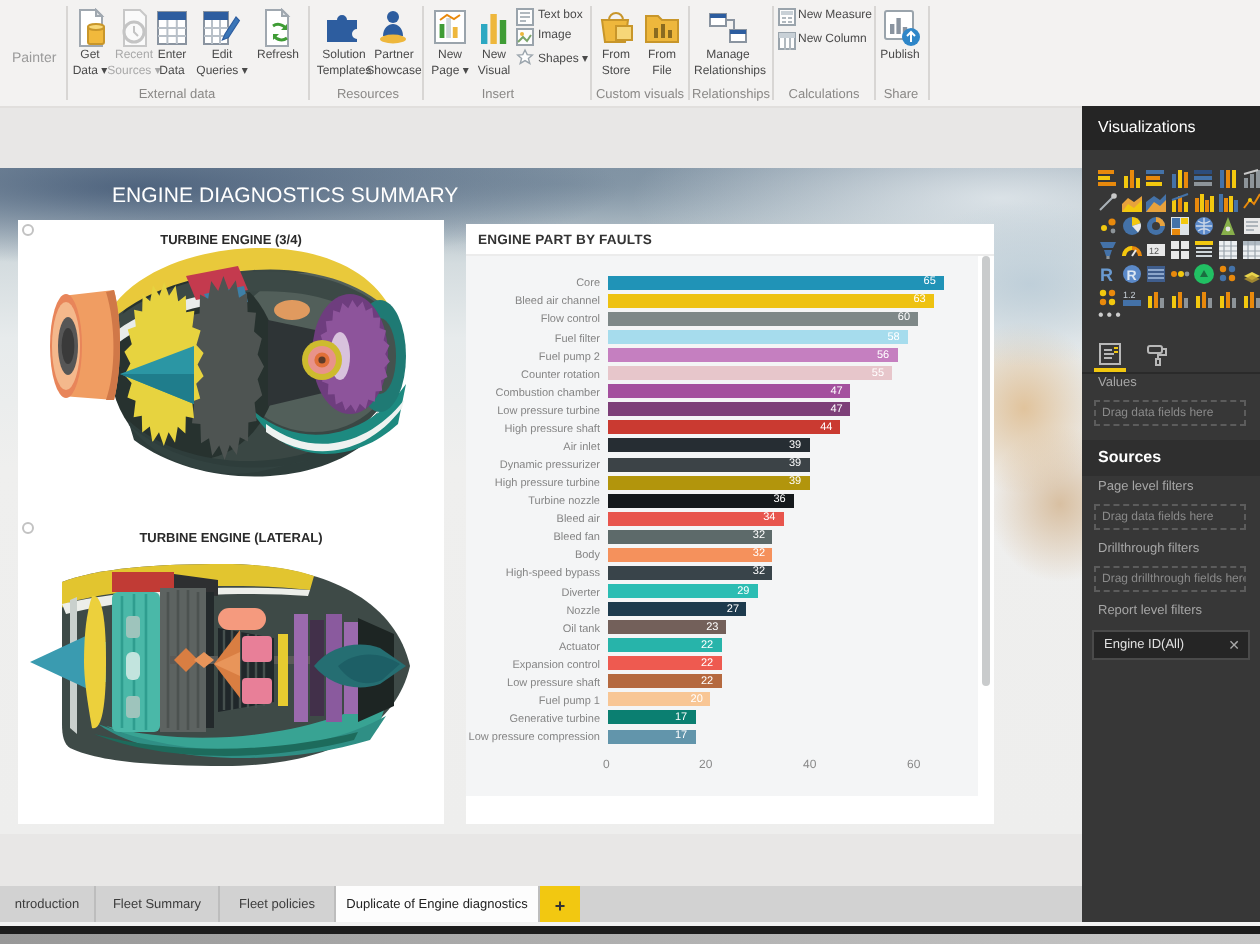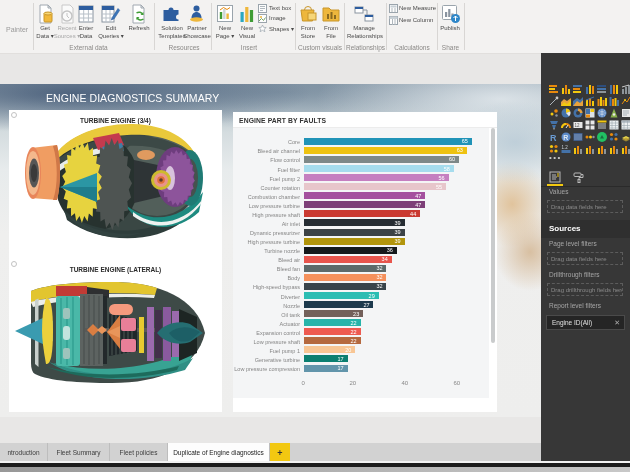--- a/index.html
+++ b/index.html
@@ -15,21 +15,21 @@
 #canvas{position:absolute;left:0;top:54px;width:541px;height:389px;background:#e8e7e6;}
 #bg{position:absolute;left:0;top:30px;width:541px;height:333px;
 background:
  radial-gradient(90px 55px at 515px 58px, rgba(188,205,216,0.9), rgba(188,205,216,0) 75%),
  radial-gradient(55px 60px at 512px 120px, rgba(224,193,152,0.95), rgba(224,193,152,0) 72%),
  radial-gradient(48px 52px at 530px 168px, rgba(212,183,148,0.85), rgba(212,183,148,0) 75%),
  radial-gradient(230px 60px at 500px 15px, rgba(228,234,238,0.85), rgba(228,234,238,0) 80%),
  radial-gradient(300px 48px at 70px 10px, rgba(60,82,112,0.8), rgba(60,82,112,0) 80%),
  radial-gradient(330px 44px at 280px 8px, rgba(103,124,145,0.55), rgba(103,124,145,0) 82%),
  linear-gradient(180deg,#93a4b1 0px,#b2c0c8 22px,#d4dcdf 48px,#e7ebec 85px,#efefee 150px,#eeeeed 100%);}
-#pgtitle{position:absolute;left:14px;top:37.5px;font-size:10.5px;color:#ffffff;letter-spacing:0.05px;padding-left:32px;}
+#pgtitle{position:absolute;left:24px;top:37.5px;font-size:10.5px;color:#ffffff;letter-spacing:0.05px;padding-left:32px;}
 .panel{position:absolute;background:#ffffff;}
 .ptitle{position:absolute;width:100%;text-align:center;font-size:6.5px;font-weight:bold;color:#2a2a2a;}
 .corner{position:absolute;width:6px;height:6px;border:1px solid #c2c2c2;border-radius:50%;}
 
 #chart{left:233px;top:58px;width:264px;height:300px;}
 #ctitle{position:absolute;left:6px;top:5px;font-size:6.8px;font-weight:bold;color:#333;letter-spacing:0.1px;}
 #plot{position:absolute;left:0;top:16px;width:256px;height:270px;background:#f4f5f6;}
 .brow{position:absolute;height:9px;}
 .blab{position:absolute;right:189px;top:1.5px;font-size:5.5px;color:#858585;white-space:nowrap;}
 .bar{position:absolute;left:71px;top:0px;height:7px;}
@@ -408,20 +408,23 @@
           </div>
           <div class="axlab" style="left:68.5px;">0</div>
           <div class="axlab" style="left:116.5px;">20</div>
           <div class="axlab" style="left:168.5px;">40</div>
           <div class="axlab" style="left:220.5px;">60</div>
         </div>
         <div id="cscroll"></div>
       </div>
 </div>
 <div id="rpanel">
+      <div id="rphead">
+        <div>Visualizations</div>
+      </div>
       <svg class="vicon" style="left:8px;top:31px;" viewBox="0 0 10 10">
         <rect x="0" y="1" width="8" height="2" fill="#e8890c"></rect>
         <rect x="0" y="4" width="6" height="2" fill="#f2c80f"></rect>
         <rect x="0" y="7" width="9" height="2" fill="#e8890c"></rect>
       </svg>
       <svg class="vicon" style="left:20px;top:31px;" viewBox="0 0 10 10">
         <rect x="1" y="4" width="2" height="6" fill="#f2c80f"></rect>
         <rect x="4" y="1" width="2" height="9" fill="#e8890c"></rect>
         <rect x="7" y="5" width="2" height="5" fill="#f2c80f"></rect>
       </svg>

